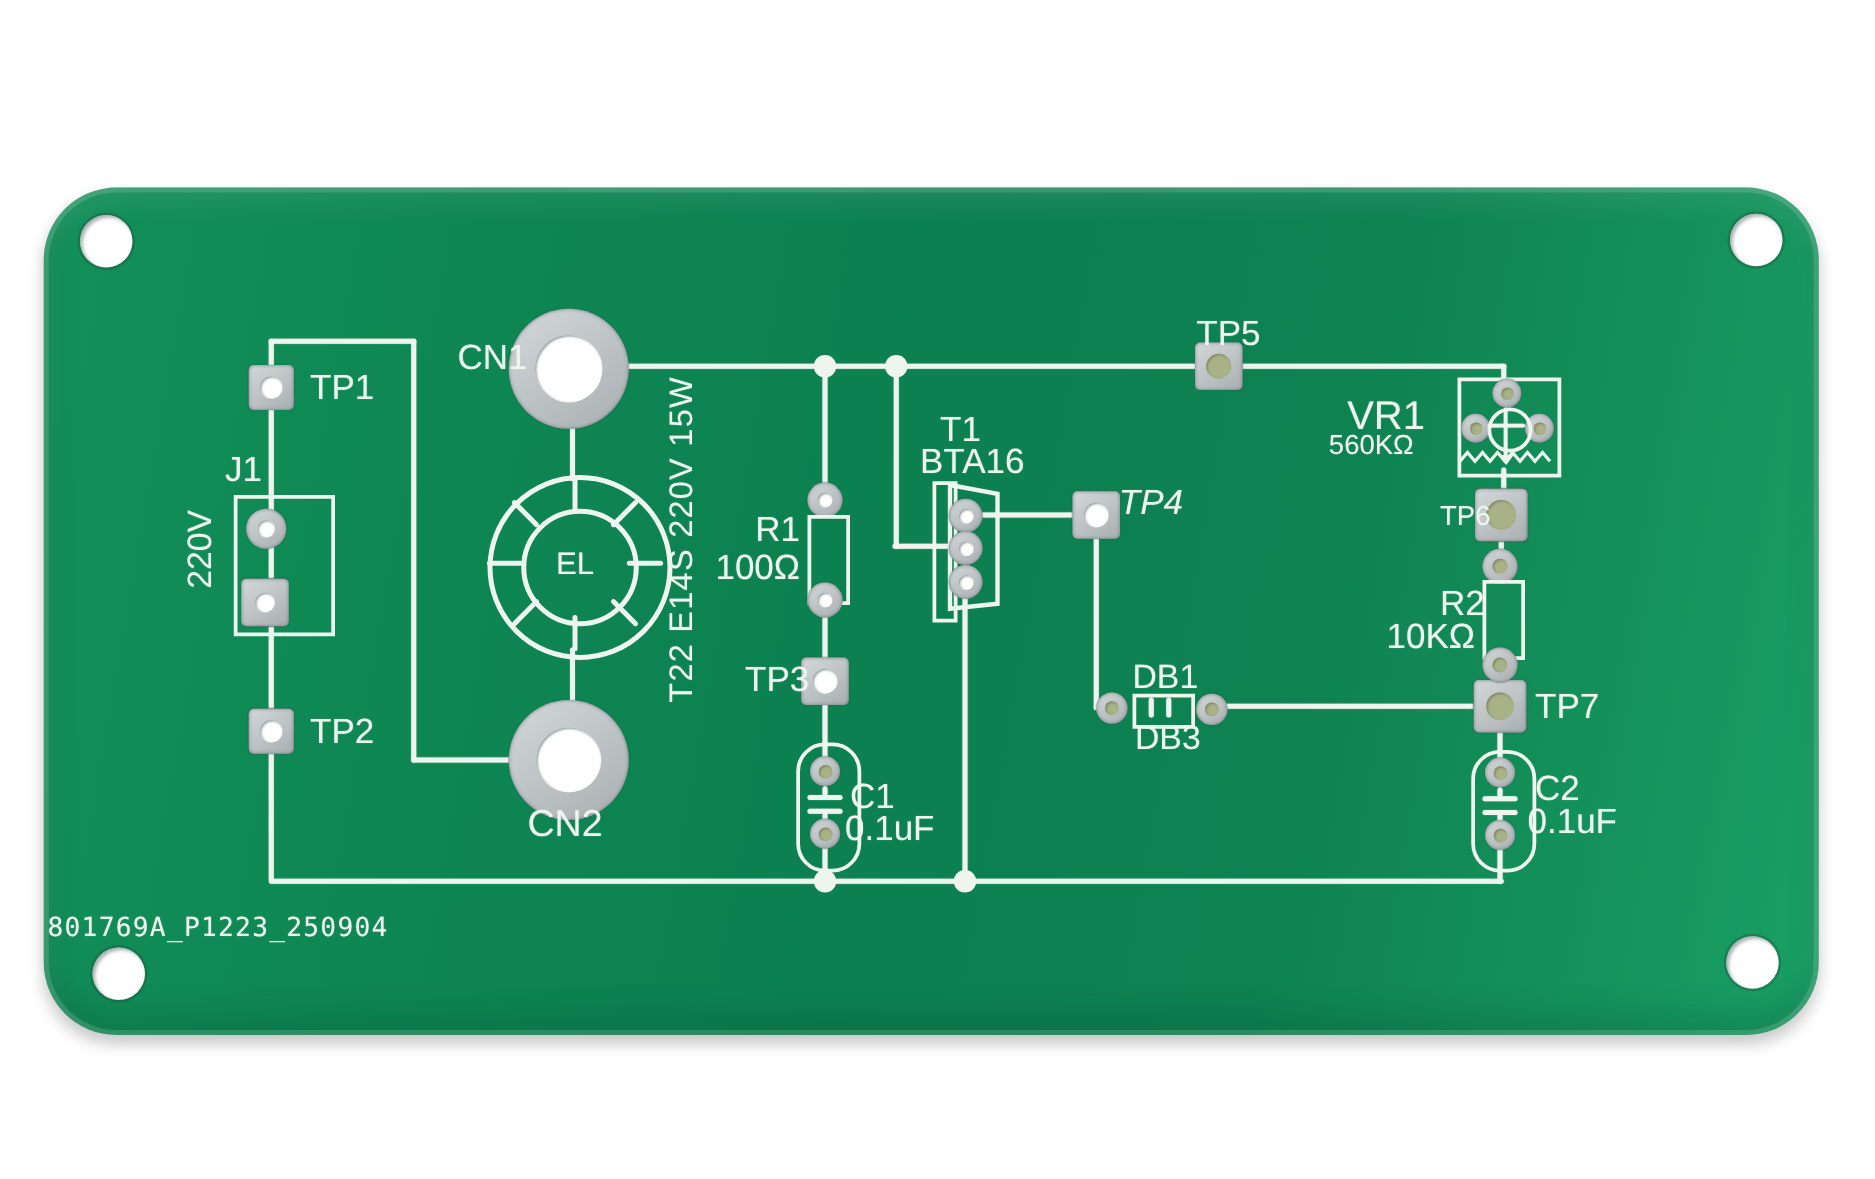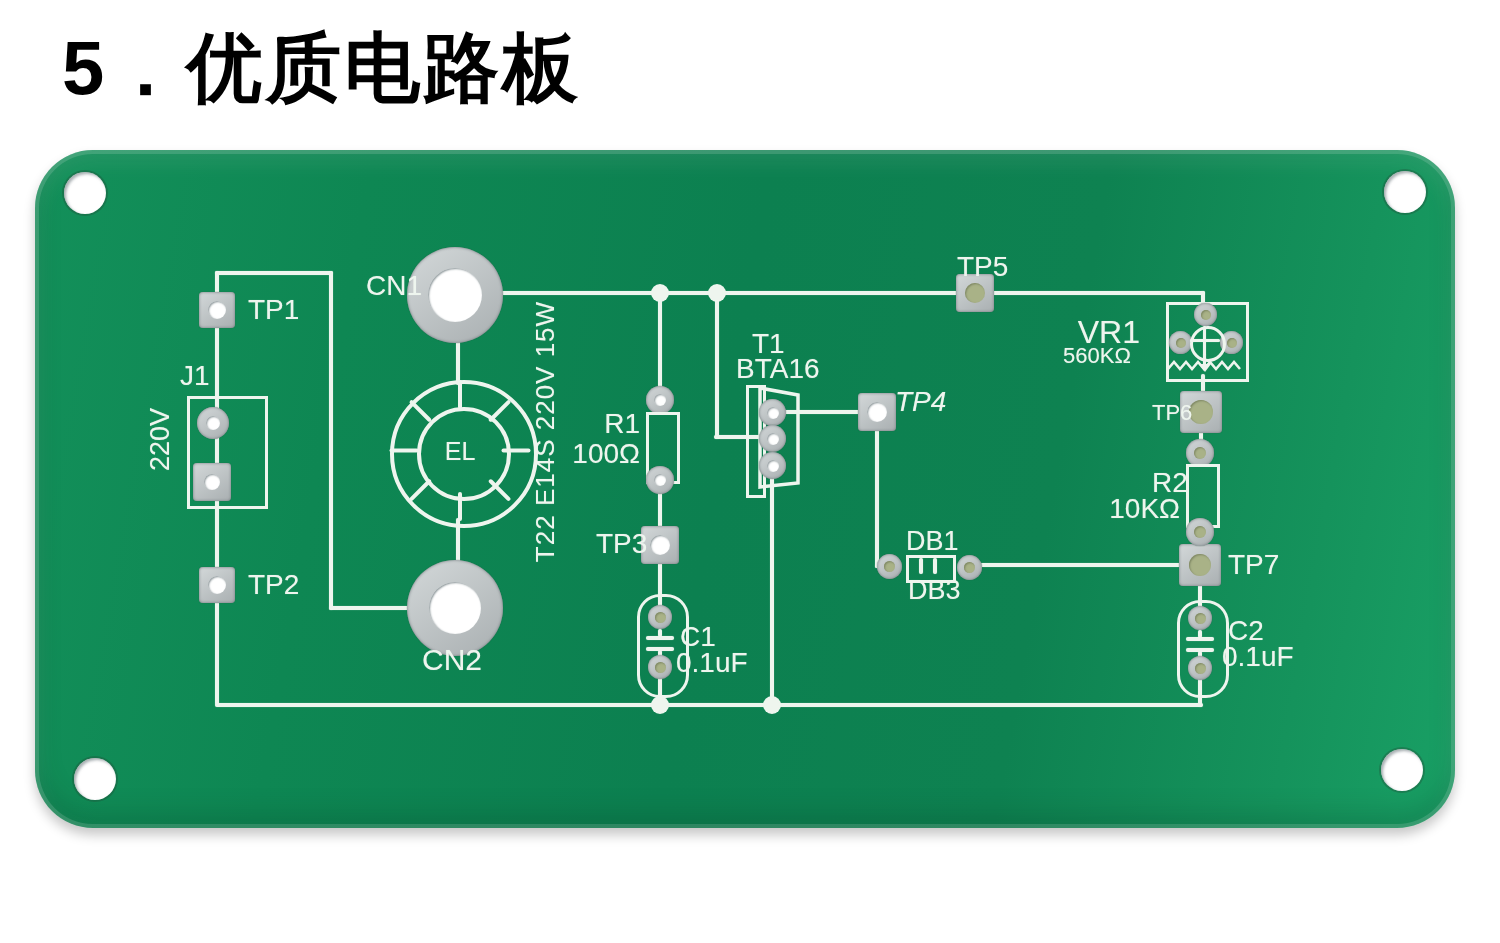--- a/index.html
+++ b/index.html
@@ -29,29 +29,29 @@
   .mhole{position:absolute;width:42px;height:42px;border-radius:50%;background:#fff;
          box-shadow:inset 2px 2px 3px rgba(110,122,126,.6), 0 0 0 2px rgba(35,75,55,.35);}
   .spoke{position:absolute;width:4px;height:29px;background:#eef5ee;border-radius:2px;}
   .zz{position:absolute;}
 </style>
 </head>
 <body>
 
 <div class="canvas">
 
-  <div class="page-title">5．优质电路板</div>
 
   <div class="board"></div>
 
   <div class="mhole" style="left:64px;top:172px;"></div>
   <div class="mhole" style="left:74px;top:758px;"></div>
   <div class="mhole" style="left:1384px;top:171px;"></div>
   <div class="mhole" style="left:1381px;top:749px;"></div>
 
+  <div class="lbl" style="left:38px;top:730px;font-size:21px;letter-spacing:1px;font-family:'DejaVu Sans Mono',monospace;">801769A_P1223_250904</div>
 
   <div class="tr" style="left:455px;top:291px;width:750px;height:4px;"></div>
   <div class="tr" style="left:215px;top:271px;width:118px;height:4px;"></div>
   <div class="tr" style="left:329px;top:606px;width:130px;height:4px;"></div>
   <div class="tr" style="left:215px;top:703px;width:988px;height:4px;"></div>
   <div class="tr" style="left:714px;top:435px;width:46px;height:4px;"></div>
   <div class="tr" style="left:772px;top:410px;width:106px;height:4px;"></div>
   <div class="tr" style="left:875px;top:564px;width:20px;height:4px;"></div>
   <div class="tr" style="left:965px;top:563px;width:237px;height:4px;"></div>
 

